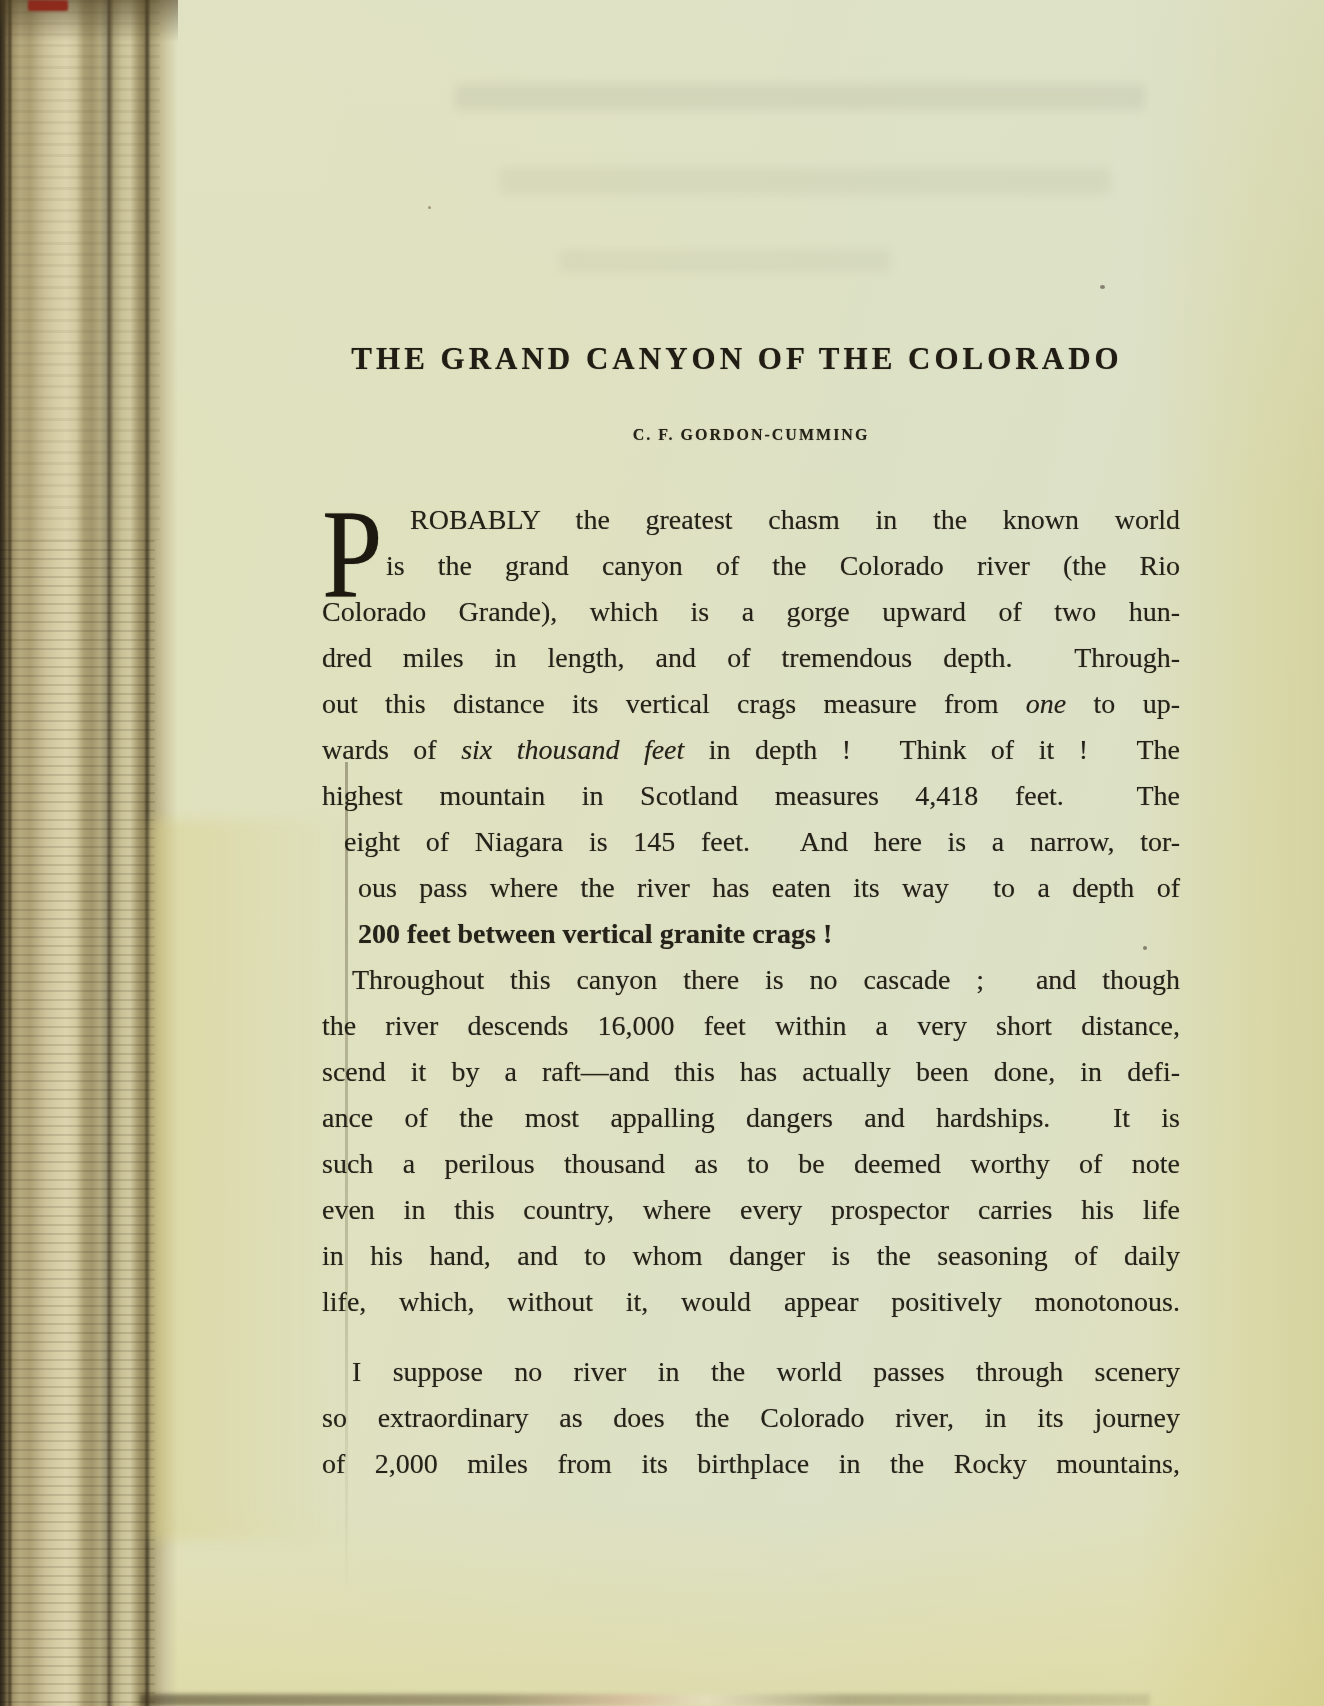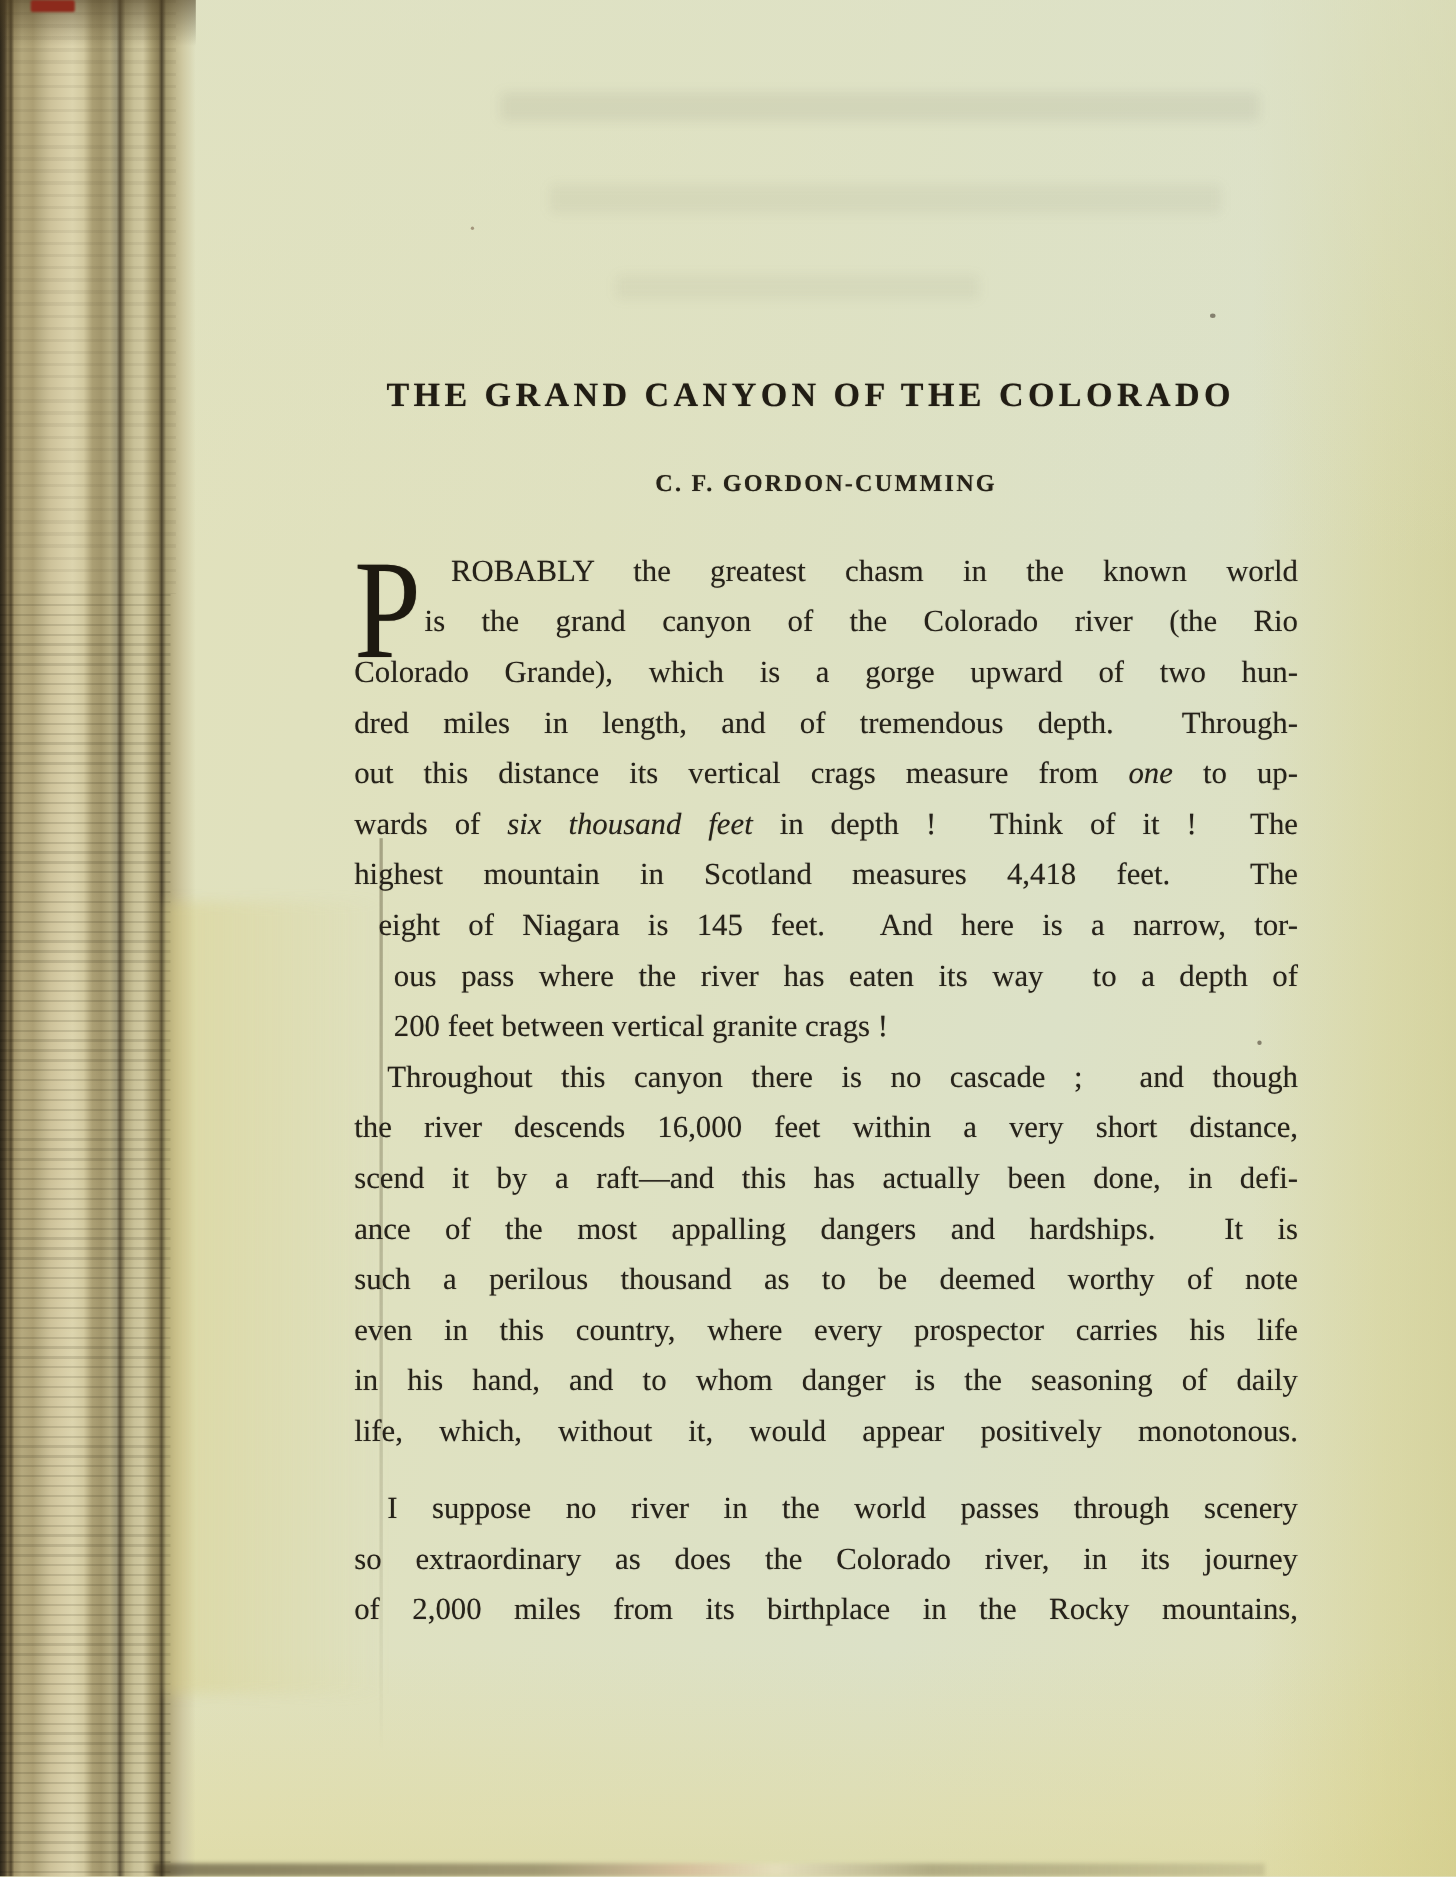--- a/index.html
+++ b/index.html
@@ -81,21 +81,21 @@
   }
   
   #title{
     position:absolute;left:308px;top:341px;width:858px;
     text-align:center;font-weight:bold;font-size:31px;letter-spacing:4px;
     color:#211d14;text-shadow:0 0 1px rgba(45,38,24,.55);
     white-space:nowrap;
   }
   #author{
     position:absolute;left:322px;top:426px;width:858px;
-    text-align:center;font-weight:bold;font-size:22px;letter-spacing:2px;
+    text-align:center;font-weight:bold;font-size:16px;letter-spacing:2px;
     color:#262218;text-shadow:0 0 1px rgba(45,38,24,.45);
     white-space:nowrap;
   }
   #body{
     position:absolute;left:322px;top:497px;width:858px;
     font-size:28px;line-height:46px;
     text-shadow:0 0 1px rgba(45,38,24,.4);
   }
   #dropcap{
     position:absolute;left:0px;top:-7px;
@@ -140,21 +140,21 @@
 
   <div class="bl" style="padding-left: 88px;"><span>ROBABLY the greatest chasm in the known world</span></div>
       <div class="bl" style="padding-left: 64px;"><span>is the grand canyon of the Colorado river (the Rio</span></div>
       <div class="bl"><span>Colorado Grande), which is a gorge upward of two hun-</span></div>
       <div class="bl"><span>dred miles in length, and of tremendous depth.  Through-</span></div>
       <div class="bl"><span>out this distance its vertical crags measure from </span><i>one</i><span> to up-</span></div>
       <div class="bl"><span>wards of </span><i>six thousand feet</i><span> in depth !  Think of it !  The</span></div>
       <div class="bl"><span>highest mountain in Scotland measures 4,418 feet.  The</span></div>
       <div class="bl" style="padding-left: 22px;"><span>eight of Niagara is 145 feet.  And here is a narrow, tor-</span></div>
       <div class="bl" style="padding-left: 36px;"><span>ous pass where the river has eaten its way  to a depth of</span></div>
-      <div class="bl endline" style="padding-left: 36px;"><span>200 feet between vertical granite crags !</span></div>
+      <div class="bl endline" style="padding-left: 36px; font-weight: bold;"><span>200 feet between vertical granite crags !</span></div>
       <div class="bl" style="padding-left: 30px;"><span>Throughout this canyon there is no cascade ;  and though</span></div>
       <div class="bl"><span>the river descends 16,000 feet within a very short distance,</span></div>
       <div class="bl"><span>scend it by a raft—and this has actually been done, in defi-</span></div>
       <div class="bl"><span>ance of the most appalling dangers and hardships.  It is</span></div>
       <div class="bl"><span>such a perilous thousand as to be deemed worthy of note</span></div>
       <div class="bl"><span>even in this country, where every prospector carries his life</span></div>
       <div class="bl"><span>in his hand, and to whom danger is the seasoning of daily</span></div>
       <div class="bl"><span>life, which, without it, would appear positively monotonous.</span></div>
       <div class="bl" style="padding-left: 30px; margin-top: 24px;"><span>I suppose no river in the world passes through scenery</span></div>
       <div class="bl"><span>so extraordinary as does the Colorado river, in its journey</span></div>

